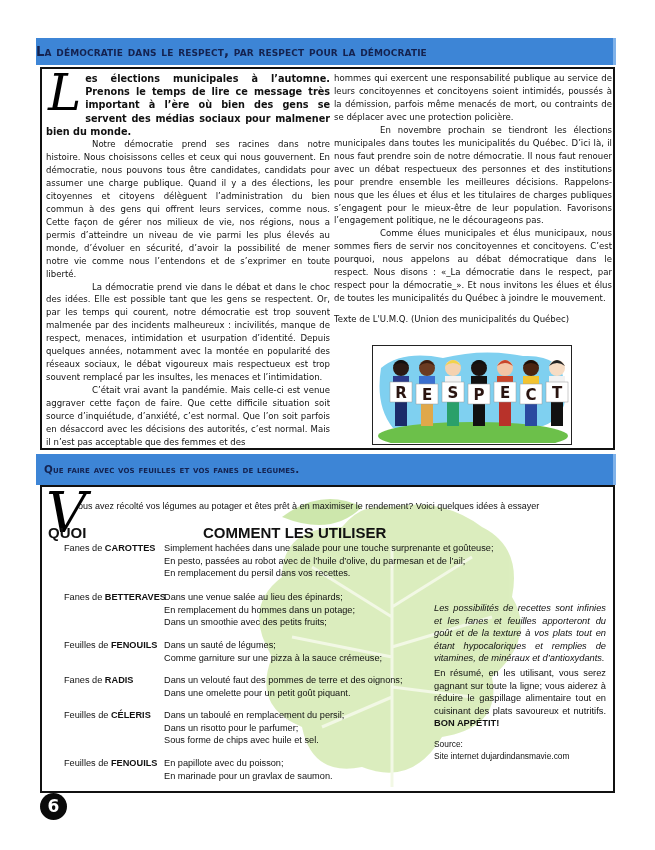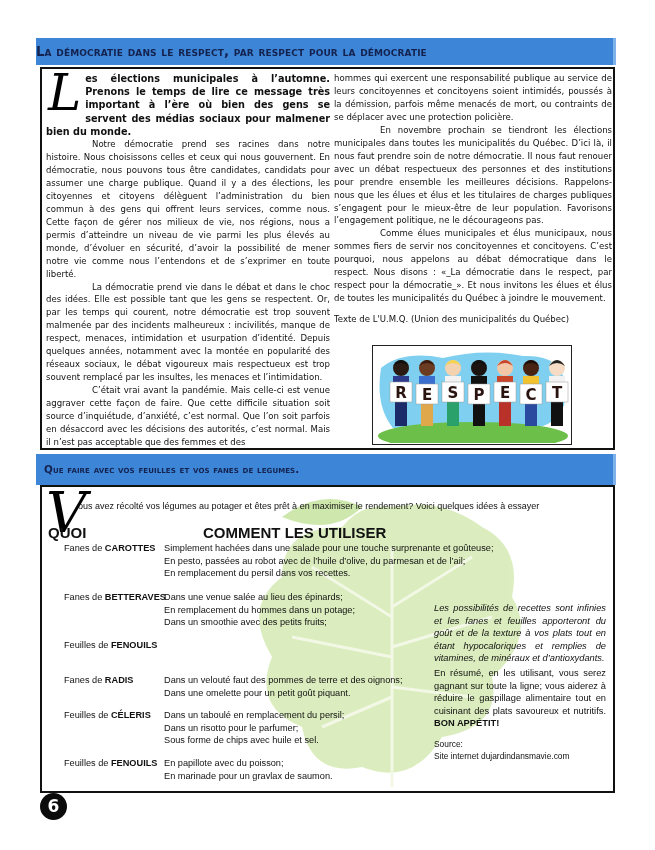--- a/index.html
+++ b/index.html
@@ -182,20 +182,22 @@
           <div class="what"><span>Fanes de </span><b>BETTERAVES</b></div>
           <div class="how">
             <div>Dans une venue salée au lieu des épinards;</div>
             <div>En remplacement du hommes dans un potage;</div>
             <div>Dans un smoothie avec des petits fruits;</div>
           </div>
         </div>
         <div class="row" style="top: 112px;">
           <div class="what"><span>Feuilles de </span><b>FENOUILS</b></div>
           <div class="how">
+            <div>Dans un sauté de légumes;</div>
+            <div>Comme garniture sur une pizza à la sauce crémeuse;</div>
           </div>
         </div>
         <div class="row" style="top: 147px;">
           <div class="what"><span>Fanes de </span><b>RADIS</b></div>
           <div class="how">
             <div>Dans un velouté faut des pommes de terre et des oignons;</div>
             <div>Dans une omelette pour un petit goût piquant.</div>
           </div>
         </div>
         <div class="row" style="top: 182px;">

